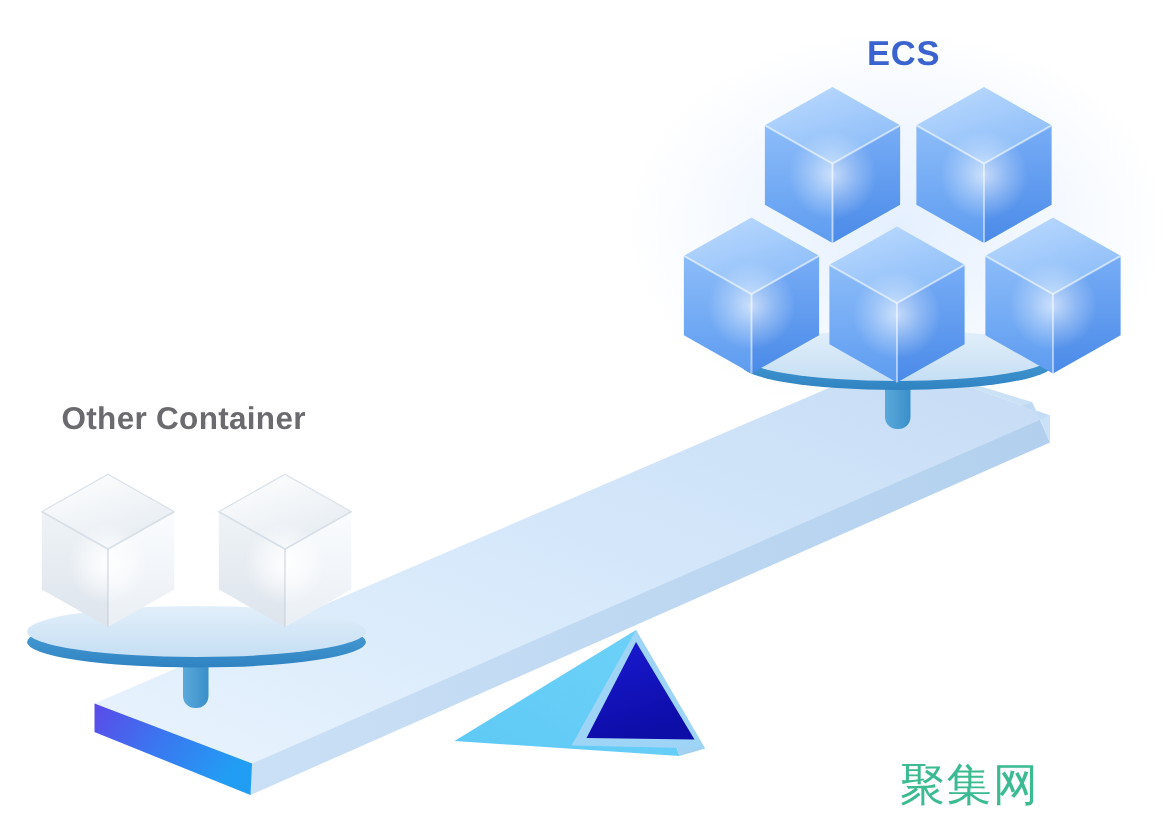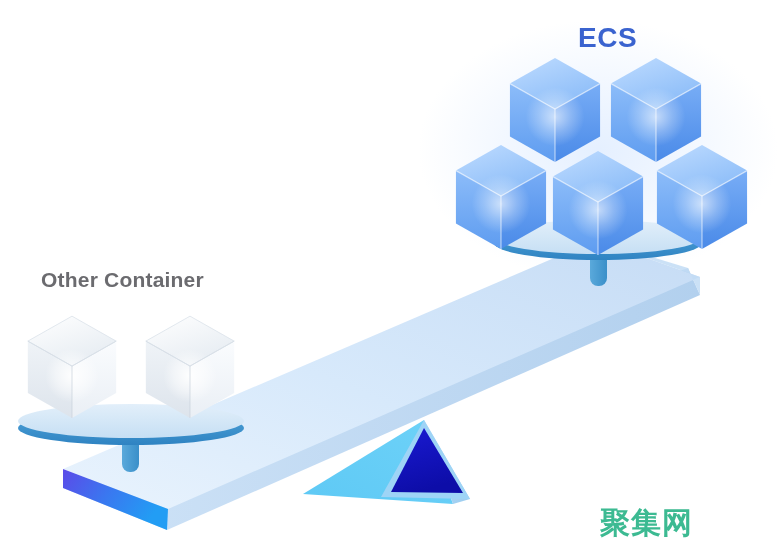--- a/index.html
+++ b/index.html
@@ -27,37 +27,37 @@
   .label {
     position: absolute;
     font-family: "Liberation Sans", sans-serif;
     font-weight: bold;
     white-space: nowrap;
     user-select: none;
   }
   #label-ecs {
     left: 578px;
     top: 22px;
-    font-size: 28px;
+    font-size: 23px;
     letter-spacing: 0.5px;
     color: #3a63cf;
   }
   #label-other {
     left: 41px;
     top: 268px;
     font-size: 21px;
     letter-spacing: 0.2px;
     color: #6b6b6f;
   }
   #watermark {
     position: absolute;
     left: 600px;
     top: 503px;
     font-family: "DejaVu Sans", sans-serif;
-    font-weight: bold;
+    font-weight: normal;
     font-size: 30px;
     letter-spacing: 1px;
     color: #3cba92;
     user-select: none;
   }
 </style>
 </head>
 <body>
 
 <div id="stage">

